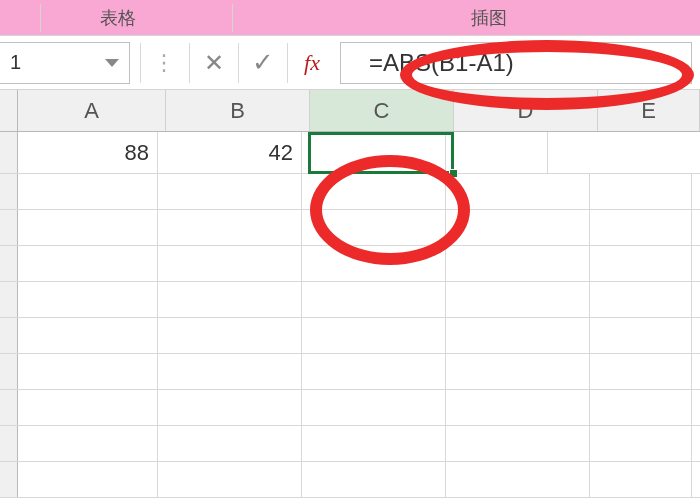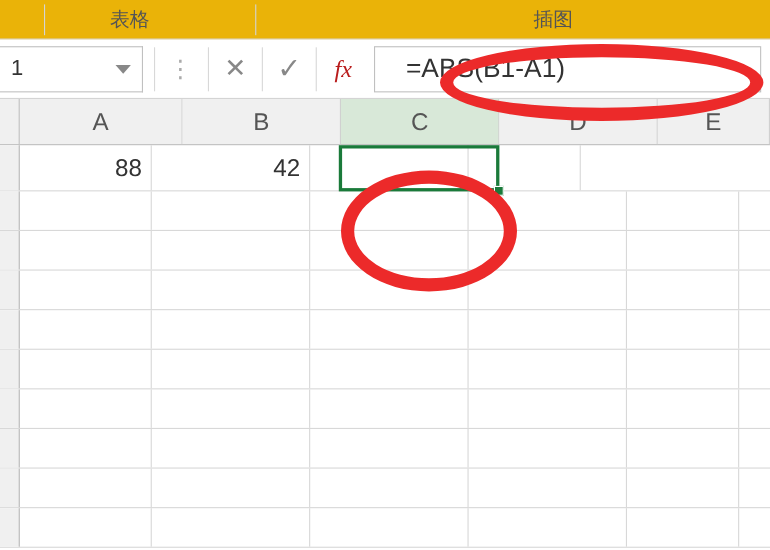--- a/index.html
+++ b/index.html
@@ -6,34 +6,34 @@
     body {
       font-family: "Microsoft YaHei", Arial, sans-serif;
       background: #ffffff;
       width: 700px;
       height: 500px;
       overflow: hidden;
       position: relative;
     }
     .ribbon-bar {
       height: 36px;
-      background: #eab308;
+      background: #f9a8d4;
       border-bottom: 1px solid #d4d4d4;
       display: flex;
       align-items: center;
       position: relative;
     }
     .ribbon-group-label {
       font-size: 18px;
       color: #555;
       position: absolute;
       top: 6px;
     }
     .ribbon-group-left { left: 100px; }
-    .ribbon-group-right { left: 485px; }
+    .ribbon-group-right { left: 471px; }
     .ribbon-divider {
       position: absolute;
       width: 1px;
       height: 28px;
       background: #d4d4d4;
       top: 4px;
     }
     .namebox-row {
       height: 54px;
       display: flex;
@@ -150,21 +150,21 @@
     .cell {
       border-right: 1px solid #d8d8d8;
       display: flex;
       align-items: center;
       justify-content: flex-end;
       padding-right: 8px;
       font-size: 22px;
       color: #333;
       font-family: Arial, sans-serif;
     }
-    .cell-A { width: 120px; justify-content: flex-end; }
+    .cell-A { width: 140px; justify-content: flex-end; }
     .cell-B { width: 144px; }
     .cell-C { width: 144px; }
     .cell-D { width: 144px; }
     .cell-E { width: 102px; }
     .selected-cell-border {
       position: absolute;
       border: 3px solid #1a7a3a;
       pointer-events: none;
     }
     .fill-handle {

